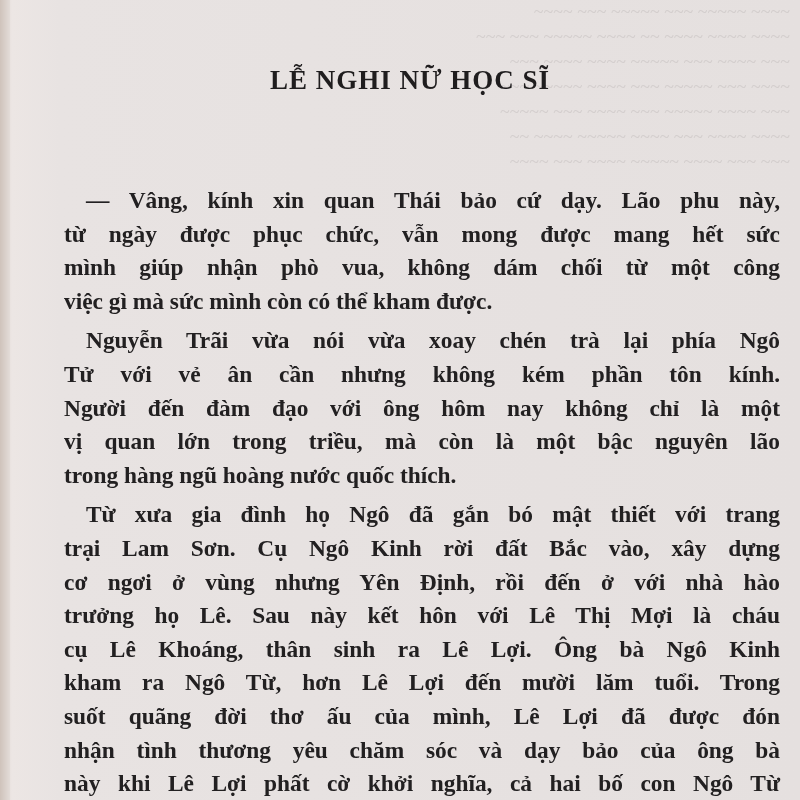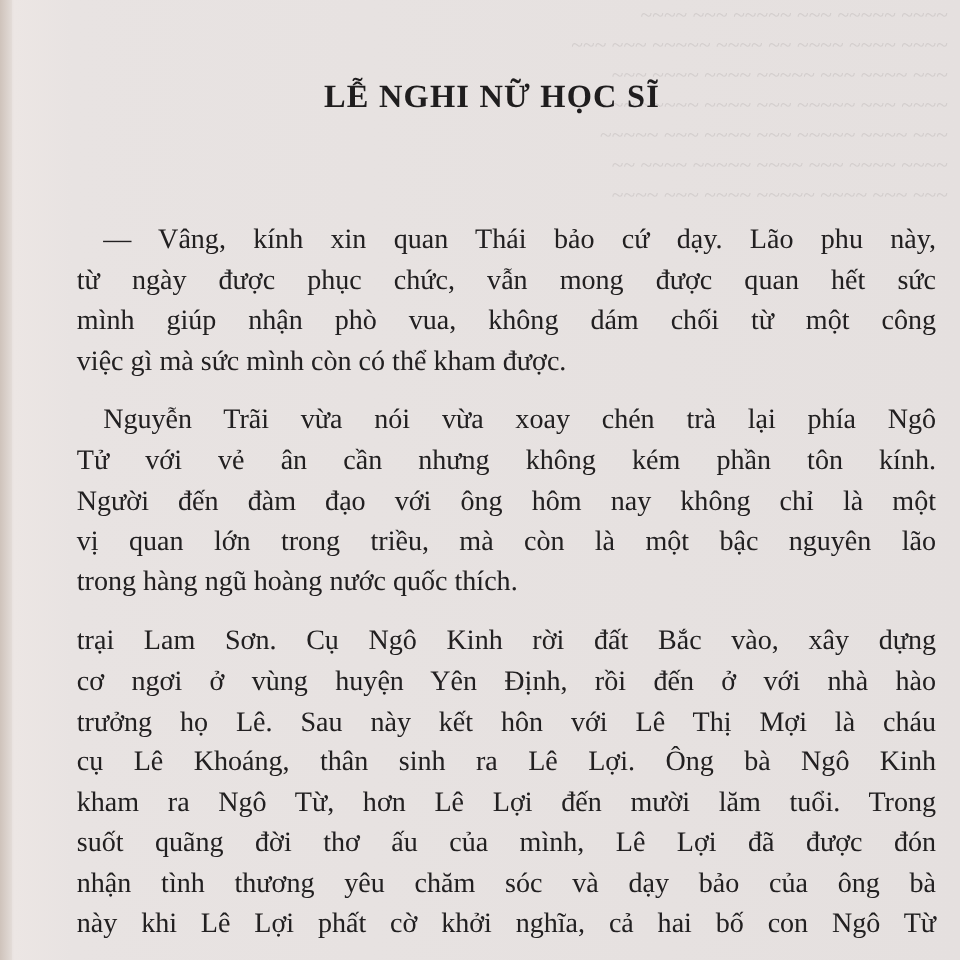--- a/index.html
+++ b/index.html
@@ -34,57 +34,58 @@
     padding-left: 10px;
   }
   .body-text {
     position: absolute; left: 64px; top: 184px; width: 716px;
     color: #222021;
     font-family: "Liberation Serif", serif;
     font-size: 23.4px;
     line-height: 33.6px;
   }
   .para { margin: 0; text-align: justify; }
-  .line { display: block; white-space: nowrap; text-align-last: justify; text-align: justify; }
+  .line { display: block; white-space: nowrap; text-align-last: justify; text-align: justify; font-weight: bold; }
   .indent { padding-left: 22px; }
-  .para + .para { margin-top: 16px; }
+  .para + .para { margin-top: 6px; }
 </style>
 </head>
 <body>
 
 <div class="page">
   <div class="page-edge"></div>
 
   <div class="bleed">    ~~~~ ~~~ ~~~~~ ~~~ ~~~~~ ~~~~
 ~~~ ~~~ ~~~~~ ~~~~ ~~ ~~~~ ~~~~ ~~~~
 ~~~ ~~~~ ~~~~ ~~~~~ ~~~ ~~~~ ~~~
 ~~~ ~~~~~ ~~~~ ~~~ ~~~~~ ~~~ ~~~~
 ~~~~~ ~~~ ~~~~ ~~~ ~~~~~ ~~~~ ~~~
 ~~ ~~~~ ~~~~~ ~~~~ ~~~ ~~~~ ~~~~
 ~~~~ ~~~ ~~~~ ~~~~~ ~~~~ ~~~ ~~~</div>
 
   <h1 class="title">LỄ NGHI NỮ HỌC SĨ</h1>
 
   <div class="body-text">
     <p class="para">
       <span class="line indent">— Vâng, kính xin quan Thái bảo cứ dạy. Lão phu này,</span>
-      <span class="line">từ ngày được phục chức, vẫn mong được quan hết sức</span>
+      <span class="line">từ ngày được phục chức, vẫn mong được mang hết sức</span>
       <span class="line">mình giúp nhận phò vua, không dám chối từ một công</span>
       <span class="line" style="text-align-last:left">việc gì mà sức mình còn có thể kham được.</span>
     </p>
     <p class="para">
       <span class="line indent">Nguyễn Trãi vừa nói vừa xoay chén trà lại phía Ngô</span>
       <span class="line">Tử với vẻ ân cần nhưng không kém phần tôn kính.</span>
       <span class="line">Người đến đàm đạo với ông hôm nay không chỉ là một</span>
       <span class="line">vị quan lớn trong triều, mà còn là một bậc nguyên lão</span>
       <span class="line" style="text-align-last:left">trong hàng ngũ hoàng nước quốc thích.</span>
     </p>
     <p class="para">
+      <span class="line indent">Từ xưa gia đình họ Ngô đã gắn bó mật thiết với trang</span>
       <span class="line">trại Lam Sơn. Cụ Ngô Kinh rời đất Bắc vào, xây dựng</span>
-      <span class="line">cơ ngơi ở vùng huyện Yên Định, rồi đến ở với nhà hào</span>
+      <span class="line">cơ ngơi ở vùng nhưng Yên Định, rồi đến ở với nhà hào</span>
       <span class="line">trưởng họ Lê. Sau này kết hôn với Lê Thị Mợi là cháu</span>
       <span class="line">cụ Lê Khoáng, thân sinh ra Lê Lợi. Ông bà Ngô Kinh</span>
       <span class="line">kham ra Ngô Từ, hơn Lê Lợi đến mười lăm tuổi. Trong</span>
       <span class="line">suốt quãng đời thơ ấu của mình, Lê Lợi đã được đón</span>
       <span class="line">nhận tình thương yêu chăm sóc và dạy bảo của ông bà</span>
       <span class="line">này khi Lê Lợi phất cờ khởi nghĩa, cả hai bố con Ngô Từ</span>
     </p>
   </div>
 </div>
 

